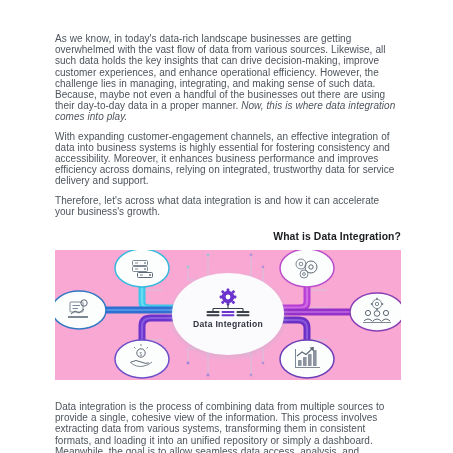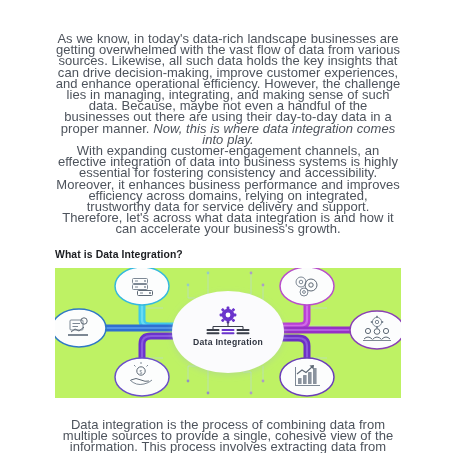--- a/index.html
+++ b/index.html
@@ -22,45 +22,46 @@
     height: 453px;
     background: #ffffff;
   }
   .content {
     position: absolute;
     left: 55px;
     top: 33px;
     width: 346px;
   }
   .para {
-    font-size: 13px;
+    font-size: 10px;
     line-height: 11.2px;
     color: #4d535c;
     letter-spacing: 0.02px;
-    text-align: center;
+    text-align: left;
     margin: 0 0 0 0;
     word-spacing: 0.2px;
   }
-  .para + .para { margin-top: 0px; }
+  .para + .para { margin-top: 8px; }
   .ital { font-style: italic; }
 
   .heading {
     font-size: 10.4px;
     font-weight: bold;
     color: #1b1d21;
     margin: 14px 0 8px 0;
     letter-spacing: 0.1px;
+    text-align: right;
   }
 
   
   .diagram {
     position: relative;
     width: 346px;
     height: 130px;
-    background: #bef264;
+    background: #f9a8d4;
     overflow: hidden;
   }
   .diagram svg { display: block; }
 
   .bottom-para-wrap { margin-top: 21px; }
 </style>
 </head>
 <body>
 
 <div class="page">

